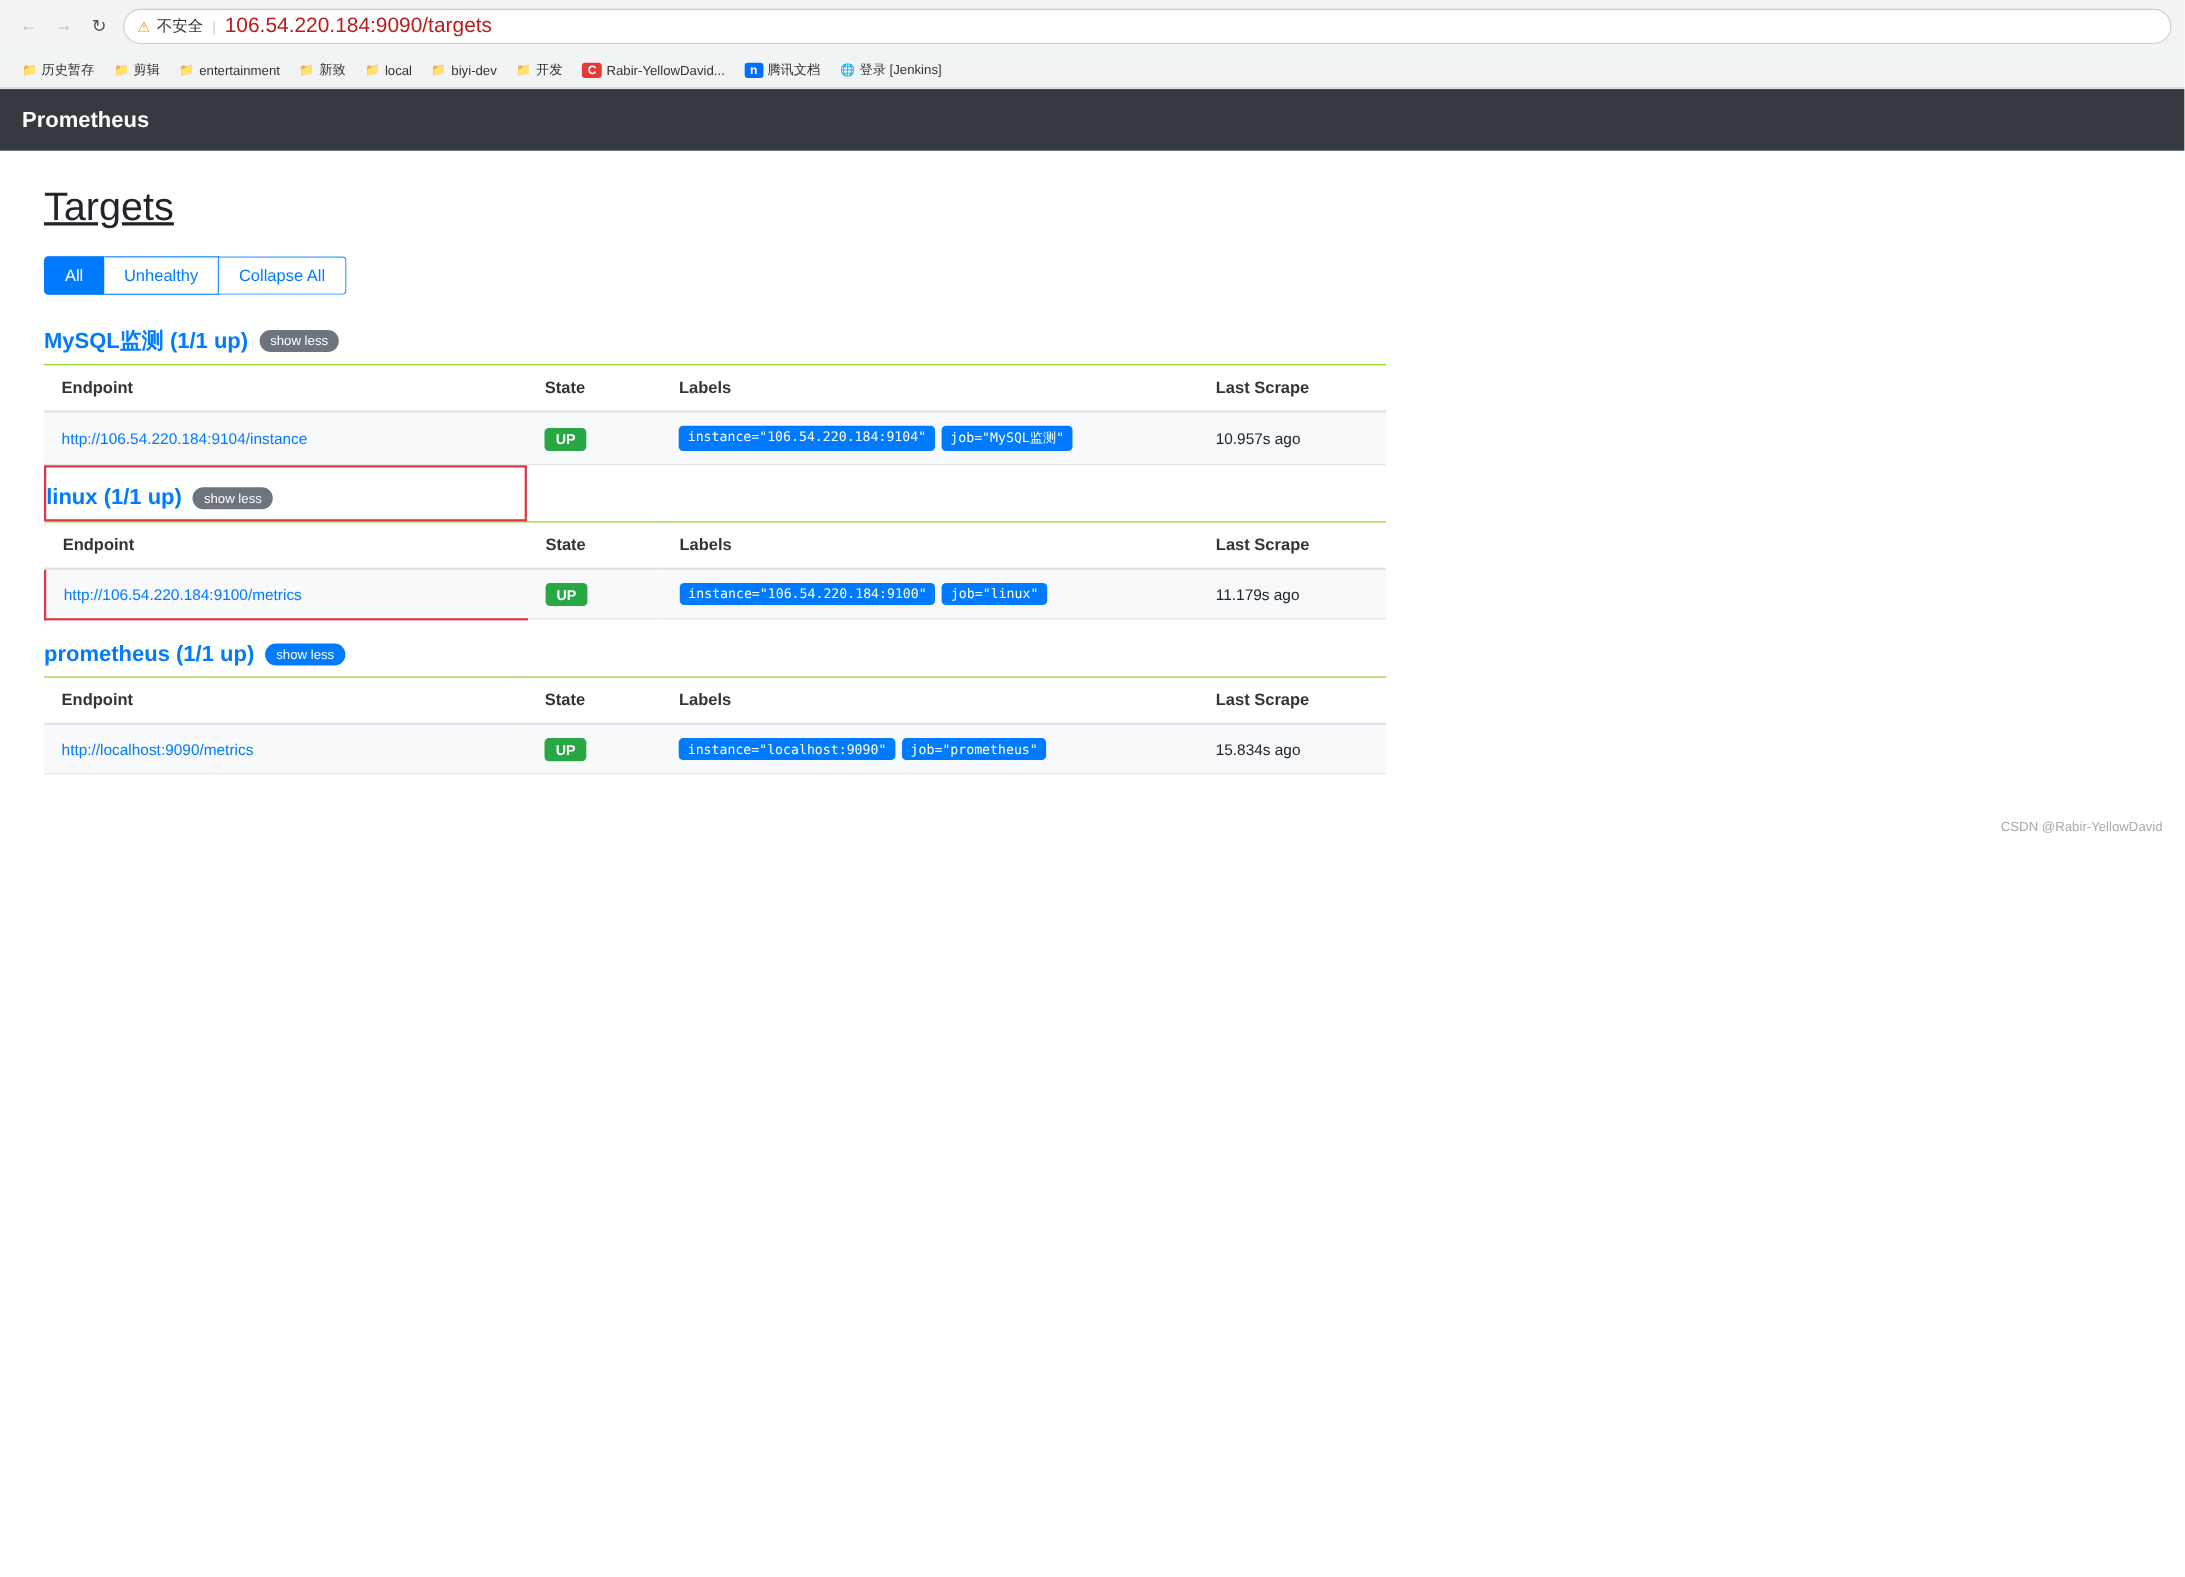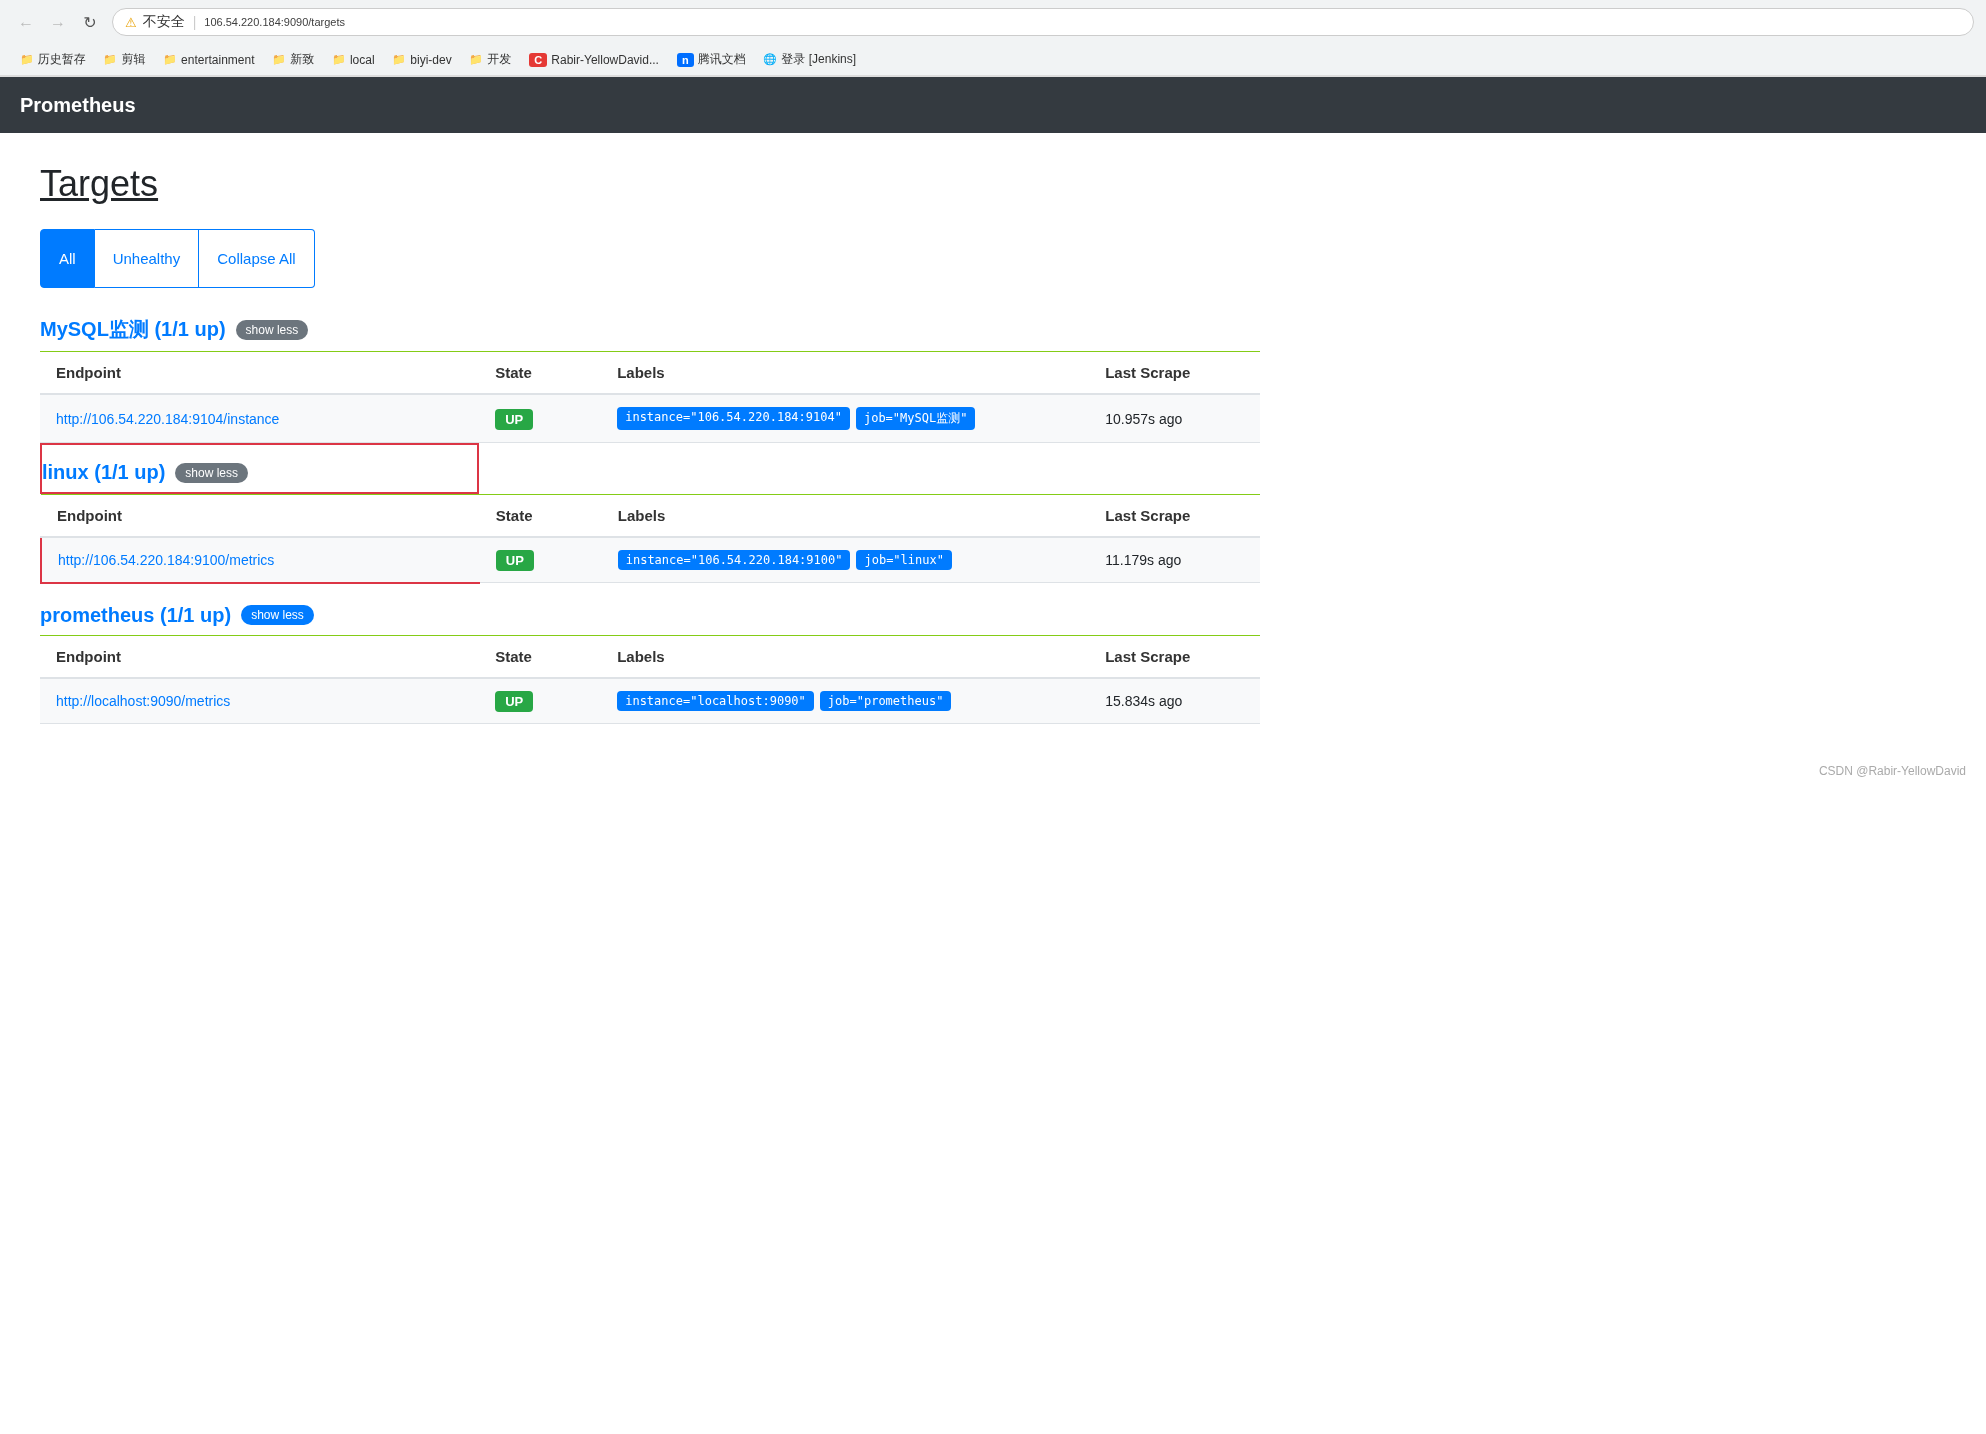--- a/index.html
+++ b/index.html
@@ -6,39 +6,39 @@
     body { font-family: -apple-system, BlinkMacSystemFont, 'Segoe UI', Arial, sans-serif; font-size: 14px; background: #fff; color: #333; }
 
     
     .browser-chrome { background: #f1f3f4; border-bottom: 1px solid #ddd; }
     .browser-toolbar { display: flex; align-items: center; padding: 8px 12px; gap: 8px; background: #f1f3f4; }
     .nav-buttons { display: flex; gap: 4px; align-items: center; }
     .nav-btn { width: 28px; height: 28px; border: none; background: transparent; cursor: pointer; border-radius: 50%; display: flex; align-items: center; justify-content: center; color: #555; font-size: 16px; }
     .nav-btn.disabled { color: #bbb; cursor: default; }
     .address-bar-wrapper { flex: 1; display: flex; align-items: center; background: #fff; border: 1px solid #ccc; border-radius: 20px; padding: 4px 12px; gap: 6px; }
     .security-icon { color: #e8a000; font-size: 13px; }
-    .address-text { font-size: 11px; color: #404040; }
+    .address-text { font-size: 19px; color: #b91c1c; }
     .bookmarks-bar { display: flex; align-items: center; padding: 4px 12px; gap: 2px; background: #f1f3f4; border-bottom: 1px solid #ddd; overflow: hidden; }
     .bookmark-item { display: flex; align-items: center; gap: 4px; padding: 3px 8px; border-radius: 4px; cursor: pointer; font-size: 12px; color: #333; white-space: nowrap; }
     .bookmark-icon { font-size: 11px; color: #666; }
 
     
     .navbar { background: #343a40; padding: 0 20px; display: flex; align-items: center; height: 56px; gap: 24px; }
     .navbar-brand { color: #fff; font-size: 20px; font-weight: 600; text-decoration: none; }
     .navbar-nav { display: flex; align-items: center; gap: 4px; }
     .nav-link { color: #adb5bd; font-size: 15px; padding: 8px 12px; text-decoration: none; border-radius: 4px; cursor: pointer; }
     .nav-link.has-dropdown { display: flex; align-items: center; gap: 4px; }
 
     
     .main-content { padding: 30px 40px; max-width: 1300px; }
     .page-title { font-size: 36px; font-weight: 400; margin-bottom: 24px; color: #212529; text-decoration: underline; }
 
     
     .btn-group { display: flex; gap: 0; margin-bottom: 28px; }
-    .btn { padding: 20px 18px; font-size: 15px; cursor: pointer; border: 1px solid #007bff; }
+    .btn { padding: 8px 18px; font-size: 15px; cursor: pointer; border: 1px solid #007bff; }
     .btn-primary { background: #007bff; color: #fff; border-color: #007bff; }
     .btn-outline { background: #fff; color: #007bff; border-color: #007bff; }
     .btn:first-child { border-radius: 4px 0 0 4px; }
     .btn:last-child { border-radius: 0 4px 4px 0; }
     .btn:not(:first-child):not(:last-child) { border-radius: 0; }
     .btn + .btn { border-left: none; }
 
     
     .target-group { margin-bottom: 0; }
     .group-header { display: flex; align-items: center; gap: 10px; margin: 16px 0 8px 0; }

